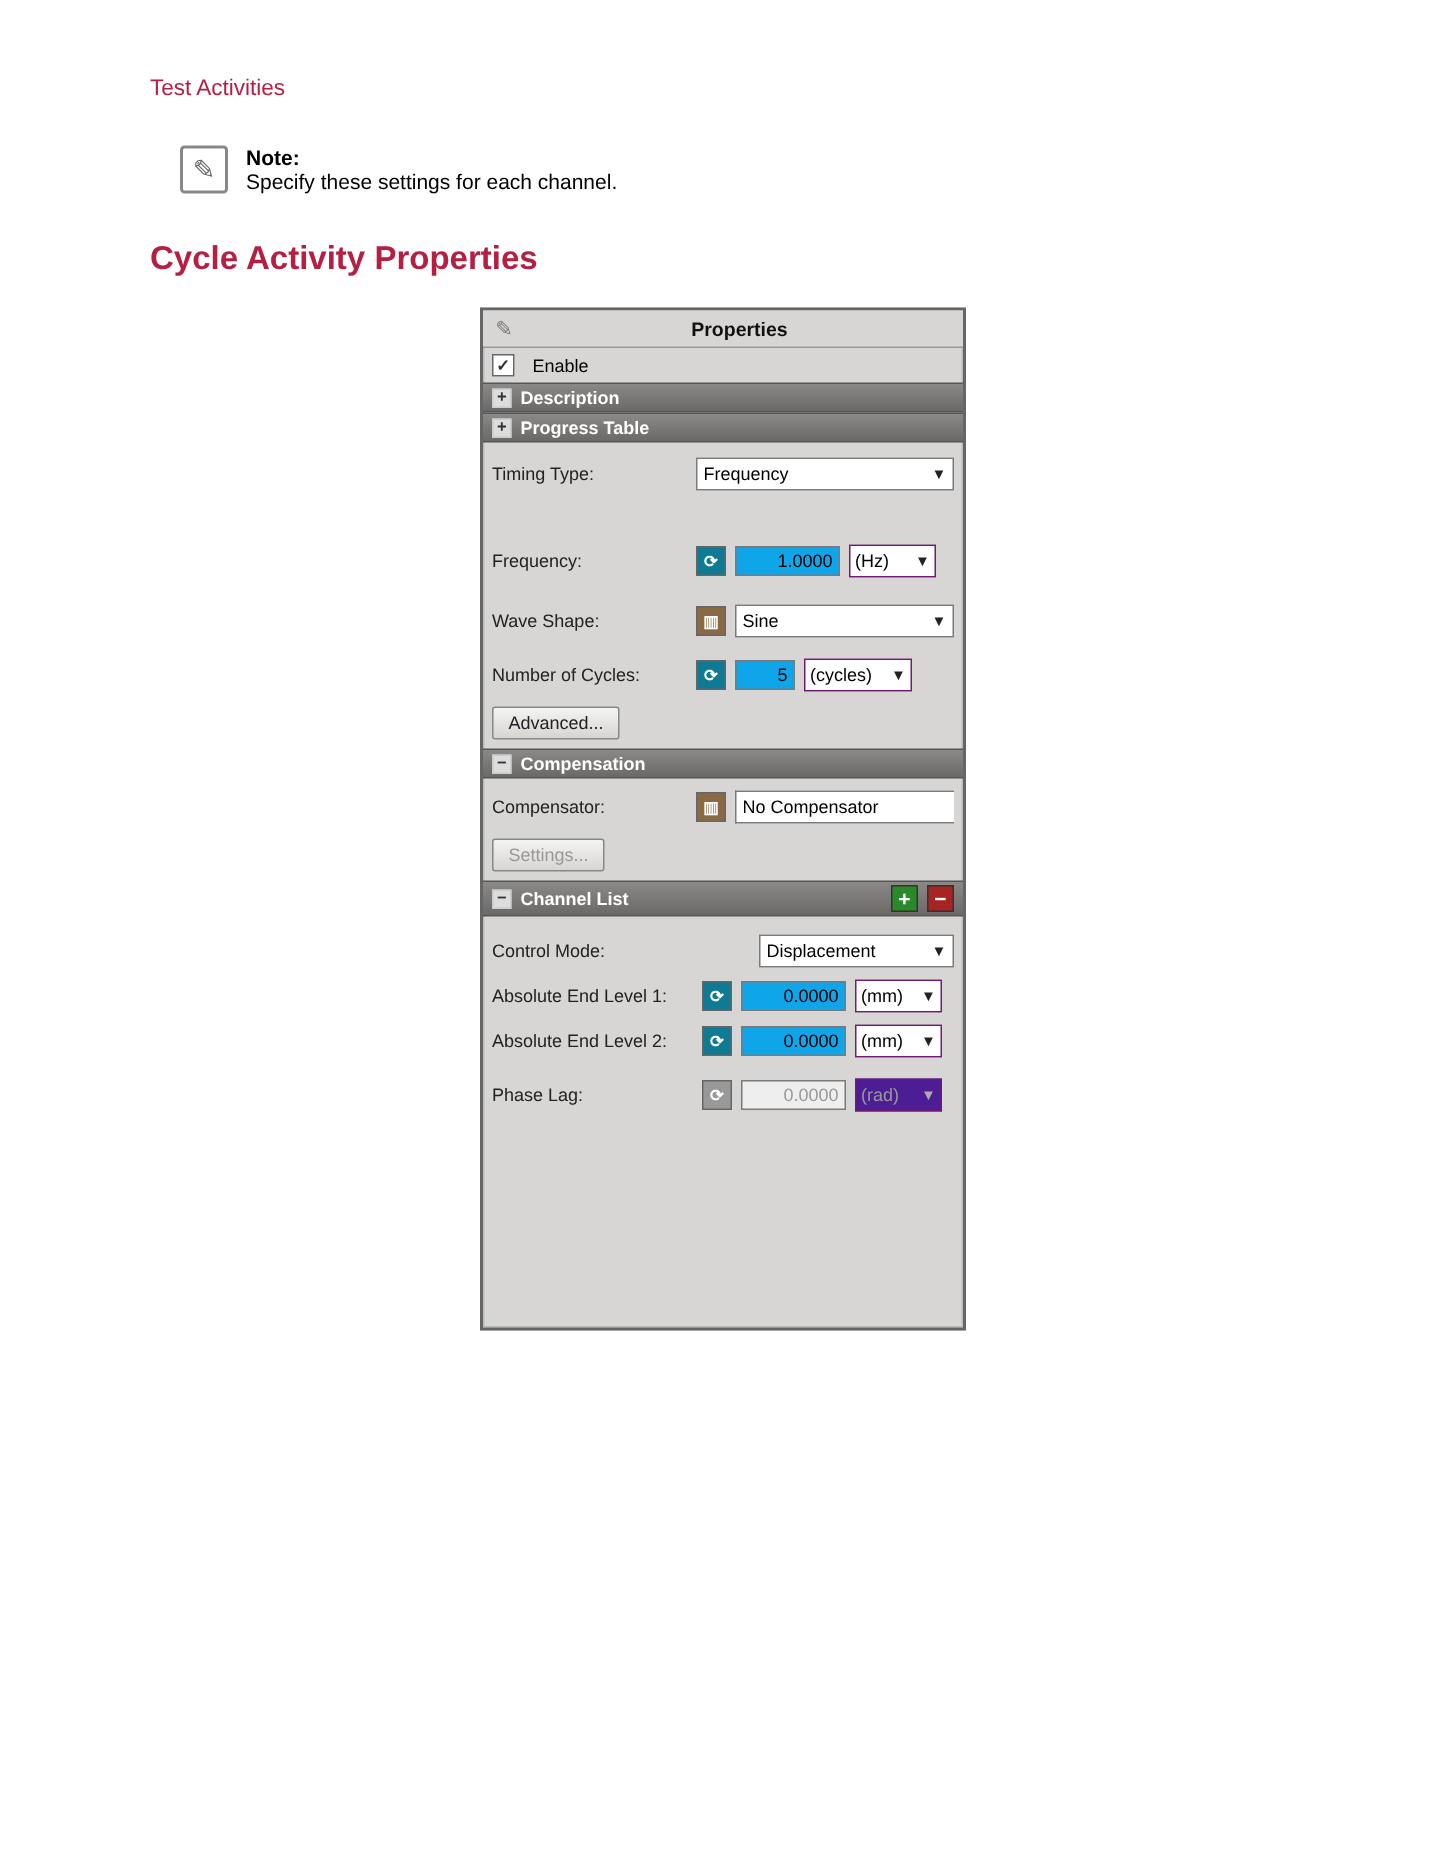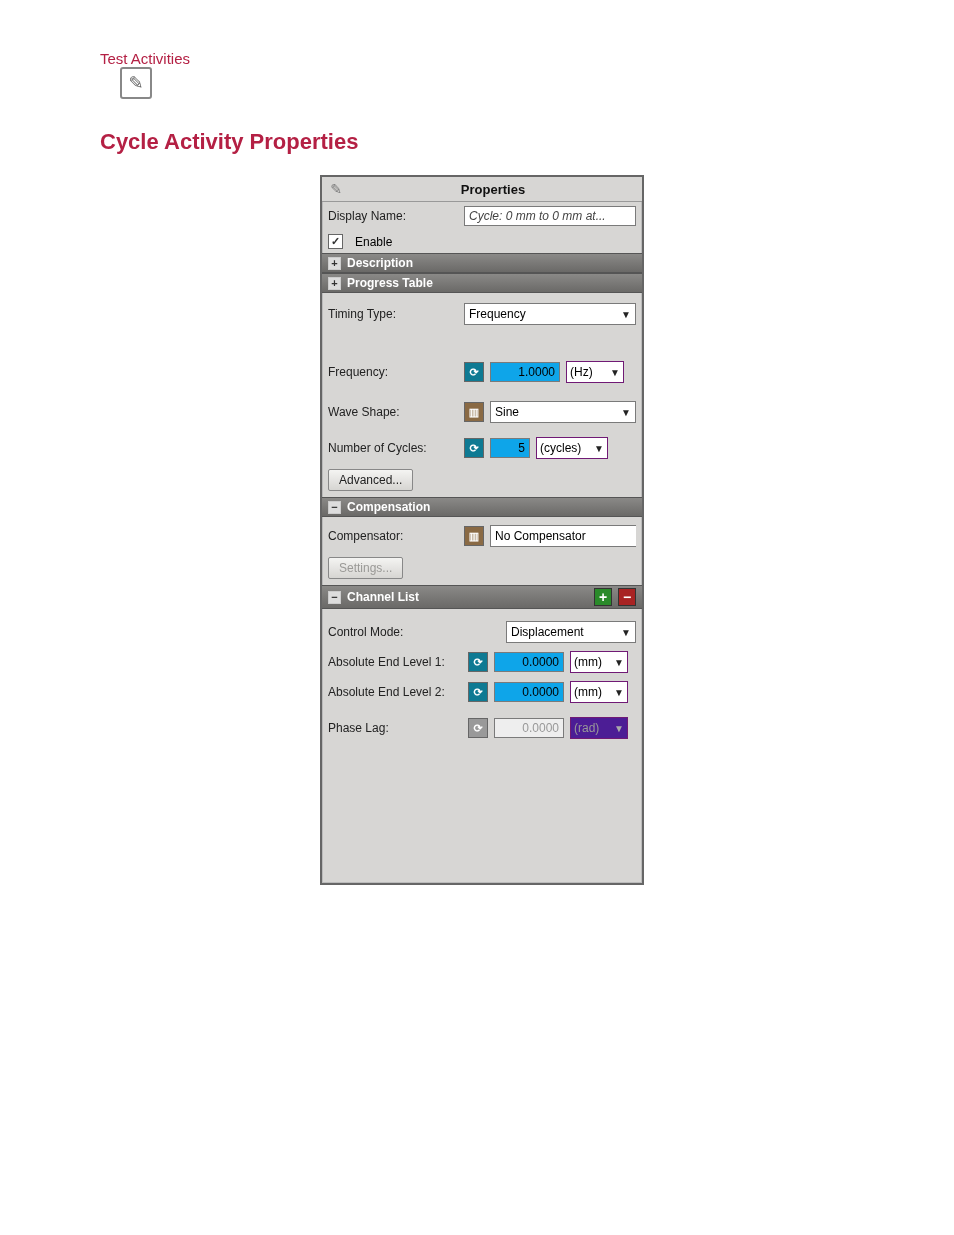--- a/index.html
+++ b/index.html
@@ -7,20 +7,21 @@
     padding: 50px;
     font-family: Arial, Helvetica, sans-serif;
     font-size: 14px;
     background: #fff;
     width: 954px;
     box-sizing: border-box;
   }
   .page-header {
     color: #b42044;
     font-size: 15px;
+    margin-bottom: 30px;
     margin-left: 50px;
   }
   .note-block {
     display: flex;
     gap: 12px;
     margin-left: 70px;
     margin-bottom: 30px;
     align-items: flex-start;
   }
   .note-icon {
@@ -137,34 +138,34 @@
   }
   .btn.disabled{color:#9a9996;}
 </style>
 </head>
 <body>
 
 <div class="page-header">Test Activities</div>
 
 <div class="note-block">
   <div class="note-icon">✎</div>
+  <div class="note-text">
+    <b>Note:</b><br>
+    <span>Specify these settings for each channel.</span>
+  </div>
 </div>
 
 <div class="section-title">Cycle Activity Properties</div>
 
 <div class="panel">
   <div class="panel-title-bar">
     <span class="pencil">✎</span>
     <span class="title">Properties</span>
   </div>
 
-  <div class="row">
-    <span class="label">Display Name:</span>
-    <input class="text-input" value="Cycle: 0 mm to 0 mm at..." style="">
-  </div>
 
   <div class="row">
     <span class="checkbox">✓</span>
     <span>Enable</span>
   </div>
 
   <div class="section-bar">
     <span class="expander">+</span>
     <span>Description</span>
   </div>

